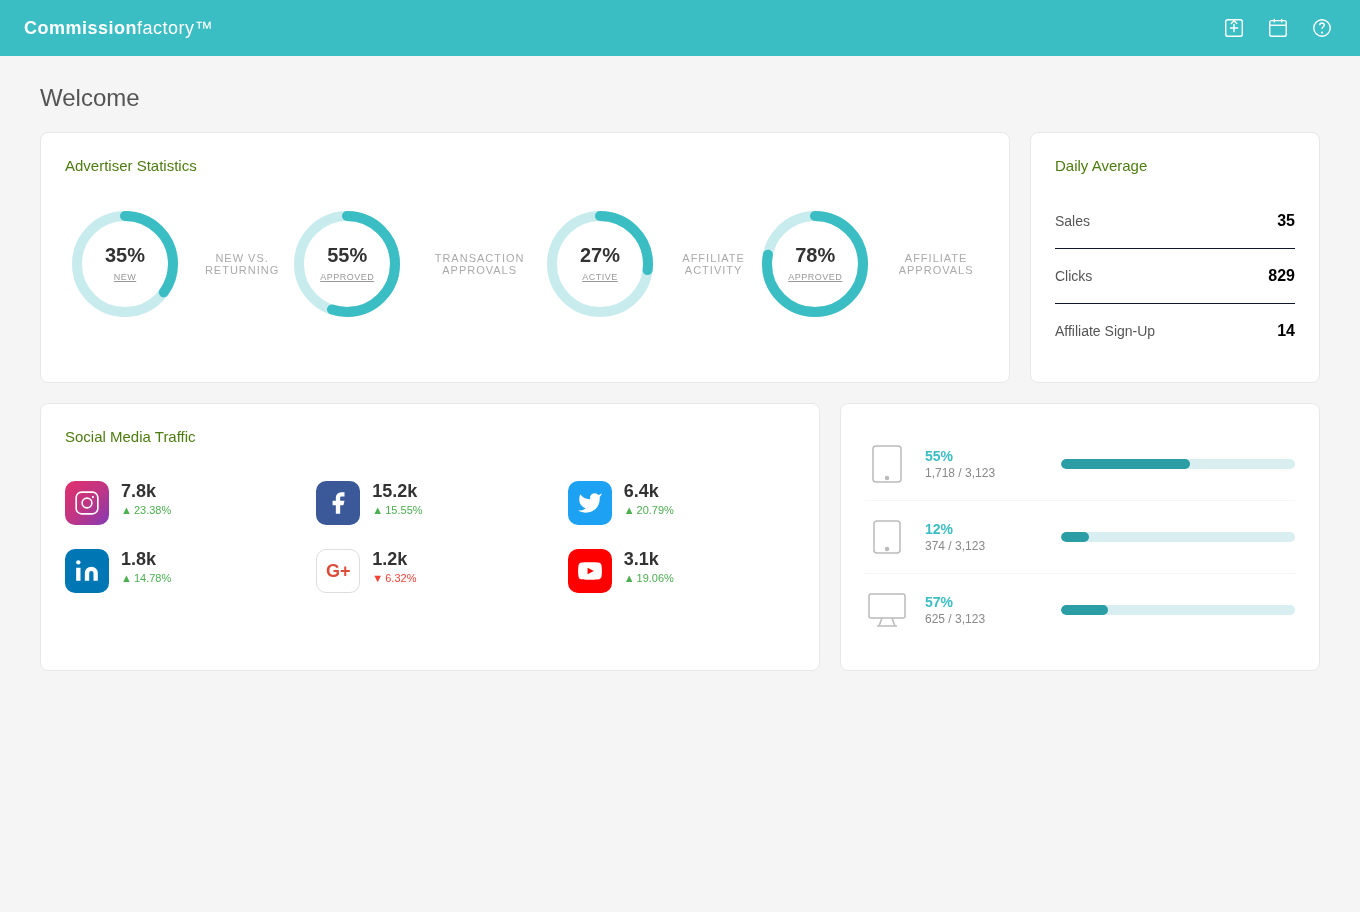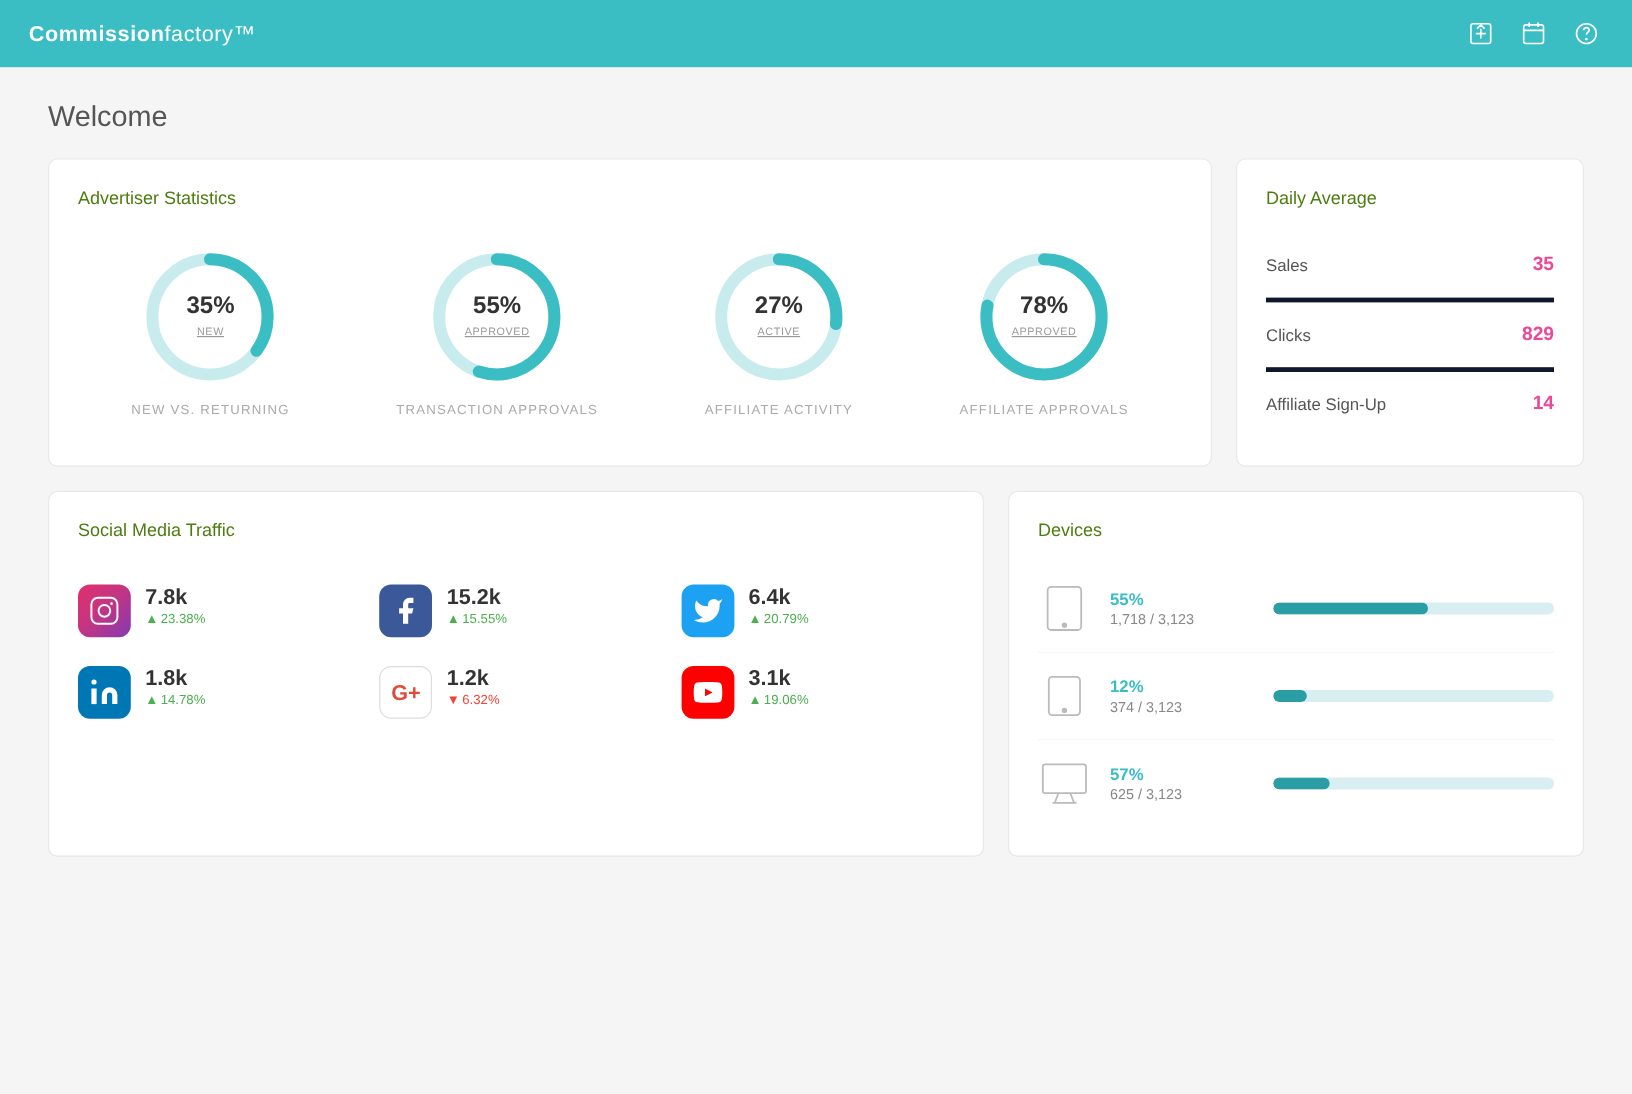--- a/index.html
+++ b/index.html
@@ -78,21 +78,21 @@
 
     
     .donuts-row {
       display: flex;
       justify-content: space-around;
       align-items: flex-start;
       padding: 10px 0;
     }
     .donut-item {
       display: flex;
-      flex-direction: column;
+      flex-direction: row;
       align-items: center;
       gap: 12px;
     }
     .donut-label {
       font-size: 11px;
       color: #aaa;
       letter-spacing: 1px;
       text-transform: uppercase;
       text-align: center;
     }
@@ -129,25 +129,25 @@
       text-transform: uppercase;
       text-decoration: underline;
     }
 
     
     .daily-avg-row {
       display: flex;
       justify-content: space-between;
       align-items: center;
       padding: 18px 0;
-      border-bottom: 4px solid #0f172a;
+      border-bottom: 1px solid #0f172a;
     }
     .daily-avg-row:last-child { border-bottom: none; }
     .daily-avg-label { font-size: 14px; color: #555; }
-    .daily-avg-value { font-size: 16px; color: #ec4899; font-weight: 600; text-align: right; }
+    .daily-avg-value { font-size: 16px; color: #000000; font-weight: 600; text-align: right; }
 
     
     .bottom-row {
       display: flex;
       gap: 20px;
     }
     .social-card { flex: 1; }
     .devices-card { width: 480px; flex-shrink: 0; }
 
     
@@ -429,21 +429,20 @@
       <div class="social-change up">
         <span>▲</span>
         <span>19.06%</span>
       </div>
     </div>
   </div>
         </div>
     </div>
 
     <div class="card devices-card">
-      <div class="card-title">Devices</div>
       <div id="devices-rows">
           <div class="device-row">
     <div class="device-icon">
               <svg width="34" height="40" viewBox="0 0 34 40" fill="none" stroke="#bbb" stroke-width="1.5">
                 <rect x="3" y="2" width="28" height="36" rx="3"></rect>
                 <circle cx="17" cy="34" r="1.5" fill="#bbb"></circle>
               </svg>
             </div>
     <div class="device-info">
       <div class="device-percent">55%</div>

